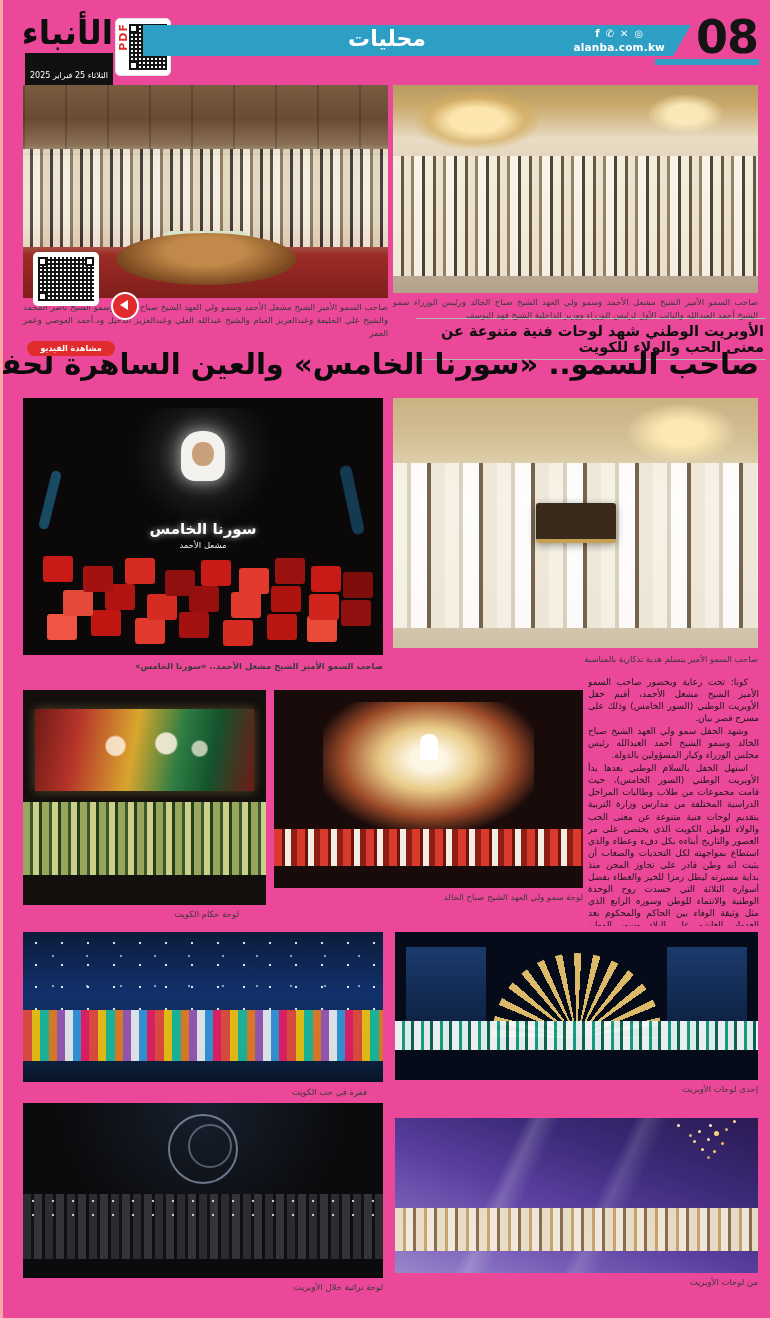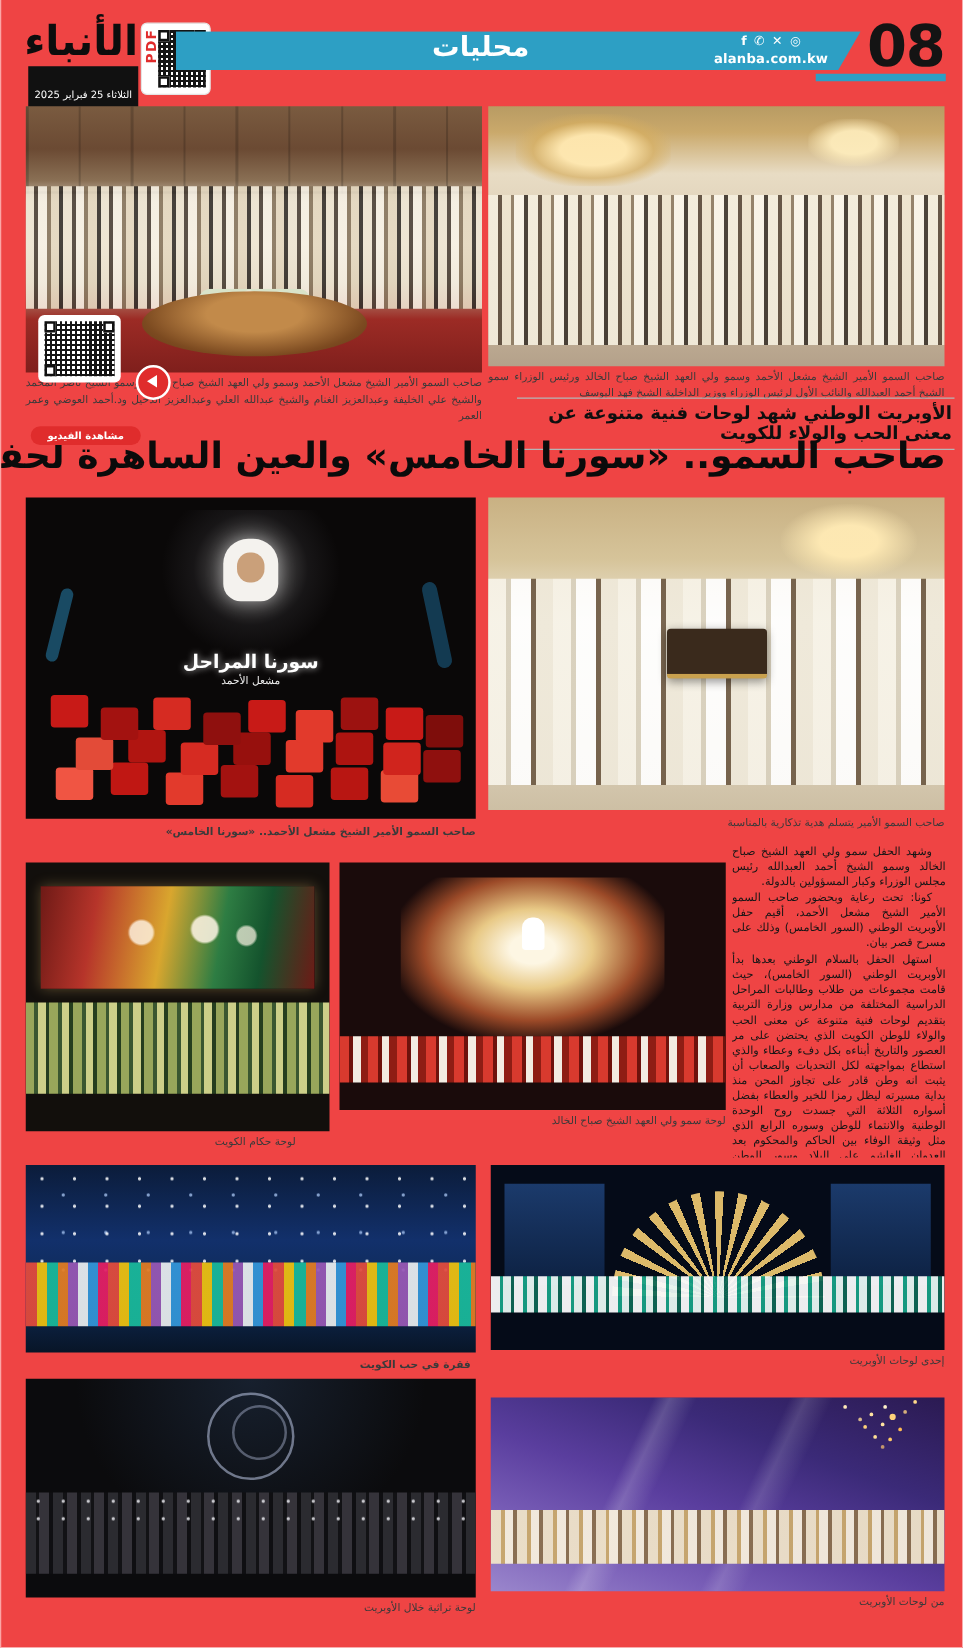--- a/index.html
+++ b/index.html
@@ -1,18 +1,18 @@
 <!DOCTYPE html>
 <html lang="ar" dir="rtl"><head>
 <meta charset="utf-8">
 <style>
   html,body{margin:0;padding:0;background:#ffffff;}
   body{font-family:"DejaVu Sans",sans-serif;}
-  .sheet{position:relative;width:770px;height:1318px;background:#ef4444;overflow:hidden;
-         border-left:1px solid #fca5a5;box-sizing:border-box;}
+  .sheet{position:relative;width:770px;height:1318px;background:#ec4899;overflow:hidden;
+         border-left:3px solid #fca5a5;box-sizing:border-box;}
   
   .masthead{position:absolute;left:22px;top:16px;width:88px;text-align:center;}
   .masthead .logo{font-size:33px;font-weight:bold;color:#0d0d0d;line-height:1.05;letter-spacing:-1px;}
   .masthead .datebar{margin-top:2px;background:#111;color:#fff;font-size:8px;padding:18px 1px;white-space:nowrap;}
   .pdfqr{position:absolute;left:112px;top:18px;width:54px;height:56px;background:#fff;border:1px solid #e4e4e4;border-radius:5px;}
   .pdfqr .pdf{position:absolute;left:1px;top:4px;writing-mode:vertical-rl;transform:rotate(180deg);
               color:#e02c2c;font-weight:bold;font-size:11px;letter-spacing:1px;}
   .qr{position:absolute;background:
       repeating-linear-gradient(0deg,#151515 0 2px,transparent 2px 4px),
       repeating-linear-gradient(90deg,#151515 0 2px,#fff 2px 4px);}
@@ -140,21 +140,21 @@
   .p-love .perf{left:0;right:0;top:52%;height:34%;
       background:repeating-linear-gradient(90deg,#e74c3c 0 9px,#f1c40f 9px 17px,#1abc9c 17px 26px,#e67e22 26px 34px,#9b59b6 34px 42px,#ecf0f1 42px 50px,#3498db 50px 58px,#e91e63 58px 66px);opacity:.92;}
   .p-fan{left:392px;top:932px;width:363px;height:148px;background:#050b18;}
   .p-fan .scr1{left:3%;top:10%;width:22%;height:55%;background:linear-gradient(180deg,#1b3a6b,#0d2142);}
   .p-fan .scr2{right:3%;top:10%;width:22%;height:55%;background:linear-gradient(180deg,#1b3a6b,#0d2142);}
   .p-fan .fan{left:50%;top:14%;width:170px;height:85px;transform:translateX(-50%);
       border-radius:170px 170px 0 0;overflow:hidden;
       background:repeating-conic-gradient(from -80deg at 50% 100%,rgba(232,195,110,.95) 0 5deg,rgba(20,30,60,0) 5deg 13deg);}
   .p-fan .perf{left:0;right:0;top:60%;height:20%;
       background:repeating-linear-gradient(90deg,#f8f9fa 0 7px,#16a085 7px 10px,#e8f6f3 10px 16px,#0e6655 16px 19px);opacity:.95;}
-  .cap-love{left:16px;top:1086px;width:360px;font-weight:bold;}
+  .cap-love{left:4px;top:1086px;width:360px;}
   .cap-fan{left:392px;top:1083px;width:363px;}
   
   .p-heritage{left:20px;top:1103px;width:360px;height:175px;
       background:radial-gradient(ellipse at 50% 0%,#17202e 0%,#0b0b0d 55%);}
   .p-heritage .ring1{left:50%;top:6%;width:66px;height:66px;transform:translateX(-50%);
       border:2px solid rgba(190,200,230,.55);border-radius:50%;}
   .p-heritage .ring2{left:52%;top:12%;width:40px;height:40px;transform:translateX(-50%);
       border:2px solid rgba(190,200,230,.4);border-radius:50%;}
   .p-heritage .perf{left:0;right:0;top:52%;height:37%;
       background:repeating-linear-gradient(90deg,#2b2b30 0 8px,#121215 8px 11px,#35333a 11px 19px,#0f0f12 19px 22px);}
@@ -242,34 +242,34 @@
   <div class="headline">صاحب السمو.. «سورنا الخامس» والعين الساهرة لحفظ أمن الوطن وأمانه</div>
 
   <div class="photo p-stage">
     <div class="glow"></div>
     <div class="ghutra"></div>
     <div class="face"></div>
     <div class="teal1"></div>
     <div class="teal2"></div>
     <div class="redboxes"></div>
   </div>
-  <div class="stage-title">سورنا المراحل</div>
+  <div class="stage-title">سورنا الخامس</div>
   <div class="stage-sub">مشعل الأحمد</div>
   <div class="cap cap-stage">صاحب السمو الأمير الشيخ مشعل الأحمد.. «سورنا الخامس»</div>
 
   <div class="photo p-gift">
     <div class="chand"></div>
     <div class="figures"></div>
     <div class="box"></div>
   </div>
   <div class="cap cap-gift">صاحب السمو الأمير يتسلم هدية تذكارية بالمناسبة</div>
 
   <div class="article">
+    <p>كونا: تحت رعاية وبحضور صاحب السمو الأمير الشيخ مشعل الأحمد، أقيم حفل الأوبريت الوطني (السور الخامس) وذلك على مسرح قصر بيان.</p>
     <p>وشهد الحفل سمو ولي العهد الشيخ صباح الخالد وسمو الشيخ أحمد العبدالله رئيس مجلس الوزراء وكبار المسؤولين بالدولة.</p>
-    <p>كونا: تحت رعاية وبحضور صاحب السمو الأمير الشيخ مشعل الأحمد، أقيم حفل الأوبريت الوطني (السور الخامس) وذلك على مسرح قصر بيان.</p>
     <p>استهل الحفل بالسلام الوطني بعدها بدأ الأوبريت الوطني (السور الخامس)، حيث قامت مجموعات من طلاب وطالبات المراحل الدراسية المختلفة من مدارس وزارة التربية بتقديم لوحات فنية متنوعة عن معنى الحب والولاء للوطن الكويت الذي يحتضن على مر العصور والتاريخ أبناءه بكل دفء وعطاء والذي استطاع بمواجهته لكل التحديات والصعاب أن يثبت انه وطن قادر على تجاوز المحن منذ بداية مسيرته ليظل رمزا للخير والعطاء بفضل أسواره الثلاثة التي جسدت روح الوحدة الوطنية والانتماء للوطن وسوره الرابع الذي مثل وثيقة الوفاء بين الحاكم والمحكوم بعد العدوان الغاشم على البلاد وسور الوطن الخامس وحاميه والعين الساهرة لحفظ أمن وأمان هذا البلد صاحب السمو الأمير الشيخ مشعل الأحمد.</p>
 
   </div>
 
   <div class="photo p-rulers">
     <div class="screen"></div>
     <div class="faces"></div>
     <div class="perf"></div>
   </div>
   <div class="cap cap-rulers">لوحة حكام الكويت</div>

